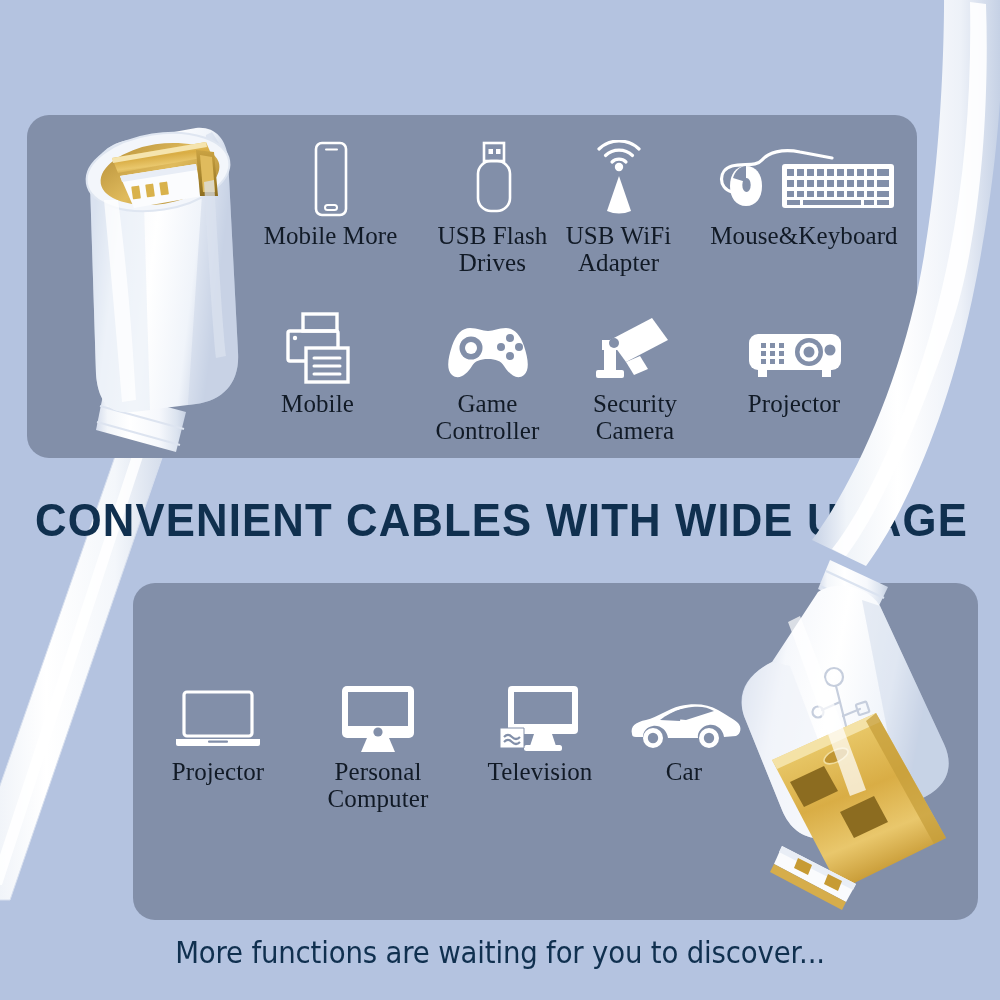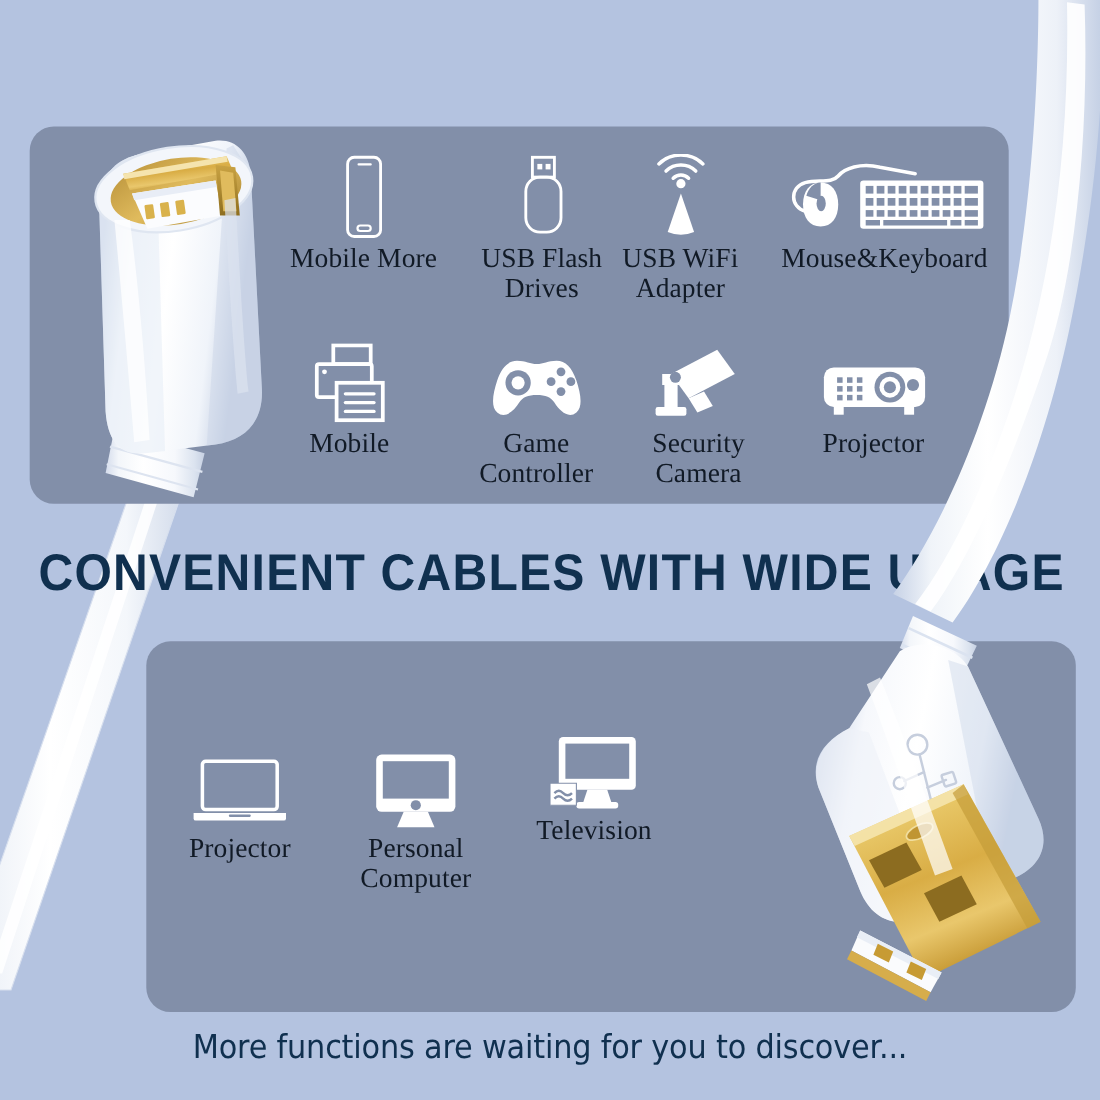--- a/index.html
+++ b/index.html
@@ -336,37 +336,54 @@
           <rect x="9" y="2" width="72" height="52" rx="5" fill="#fff"></rect>
           <rect x="15" y="8" width="60" height="34" fill="#828fa9"></rect>
           <circle cx="45" cy="48" r="4.6" fill="#828fa9"></circle>
           <path d="M34 54 L56 54 L62 68 L28 68 Z" fill="#fff"></path>
         </svg>
       </div>
       <div class="lbl">Personal
 Computer</div>
     </div>
 
-    <div class="cell" style="left:470px; top:660px; width:140px;text-align:center;">
+    <div class="cell" style="left:470px; top:676px; width:140px;text-align:center;">
       <div class="ico">
         <svg class="icon" width="92" height="70" viewBox="0 0 92 70">
           <rect x="14" y="2" width="70" height="48" rx="4" fill="#fff"></rect>
           <rect x="20" y="8" width="58" height="32" fill="#828fa9"></rect>
           <path d="M40 50 L58 50 L62 62 L36 62 Z" fill="#fff"></path>
           <rect x="30" y="61" width="38" height="6" rx="2.5" fill="#fff"></rect>
 
           <path d="M6 44 L30 44 L30 64 L6 64 Z" fill="#fff"></path>
           <path d="M6 44 L30 44 L30 64 L6 64 Z" fill="#fff" stroke="#828fa9" stroke-width="1"></path>
           <path d="M10 53 q4 -4 8 0 t8 0" fill="none" stroke="#828fa9" stroke-width="2.2"></path>
           <path d="M10 58 q4 -4 8 0 t8 0" fill="none" stroke="#828fa9" stroke-width="2.2"></path>
         </svg>
       </div>
       <div class="lbl">Television</div>
     </div>
 
+    <div class="cell" style="left:614px; top:676px; width:140px;">
+      <div class="ico">
+        <svg class="icon" width="120" height="58" viewBox="0 0 120 58">
+          <path d="M8 38 C6 30 12 26 22 24 C34 21 44 13 56 10 C70 7 84 8 94 14
+                   C102 19 110 23 114 27 C118 31 117 38 112 40 L100 41
+                   C99 33 92 28 85 29 C78 30 73 36 74 42 L44 42
+                   C43 34 36 29 29 30 C23 31 19 35 19 41 L12 41 C9 41 8 40 8 38 Z" fill="#fff"></path>
+          <path d="M40 22 C48 16 58 12 68 11 C76 10 84 11 90 15 L62 24 Z" fill="#828fa9"></path>
+          <path d="M36 24 C42 19 50 15 58 13 L56 25 Z" fill="#828fa9"></path>
+          <circle cx="29" cy="42" r="10" fill="#fff"></circle>
+          <circle cx="29" cy="42" r="5.2" fill="#828fa9"></circle>
+          <circle cx="85" cy="42" r="10" fill="#fff"></circle>
+          <circle cx="85" cy="42" r="5.2" fill="#828fa9"></circle>
+        </svg>
+      </div>
+      <div class="lbl">Car</div>
+    </div>
   </div>
 
   <svg class="cable-layer front" width="1000" height="1000" viewBox="0 0 1000 1000">
 
     <g>
       <path d="M 1002 -6 C 1002 -6 1010 120 972 300 C 944 430 900 520 866 566
                L 812 540 C 852 486 896 392 918 288 C 946 152 944 -6 944 -6 Z" fill="url(#gRightCable)"></path>
       <path d="M 986 4 C 990 120 978 250 950 330 C 924 408 884 506 846 556
                L 832 549 C 872 498 912 402 934 320 C 962 216 972 110 970 2 Z" fill="#ffffff" opacity="0.9"></path>
     </g>

